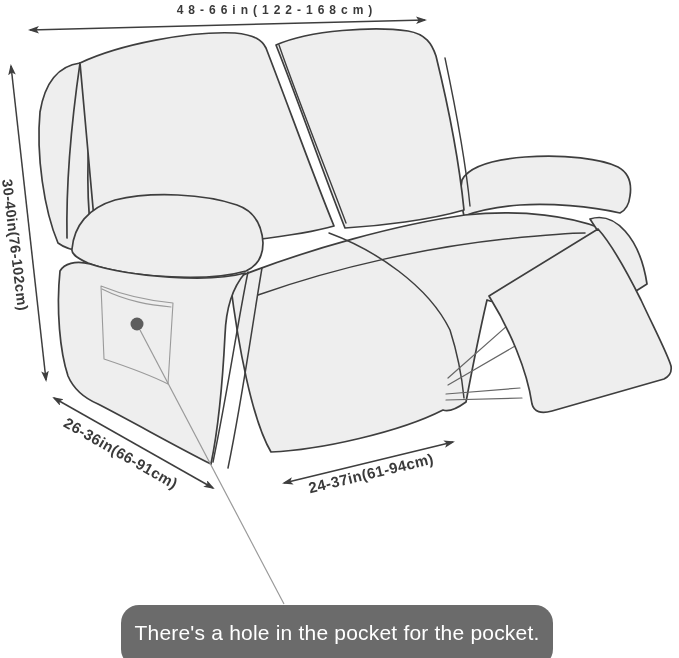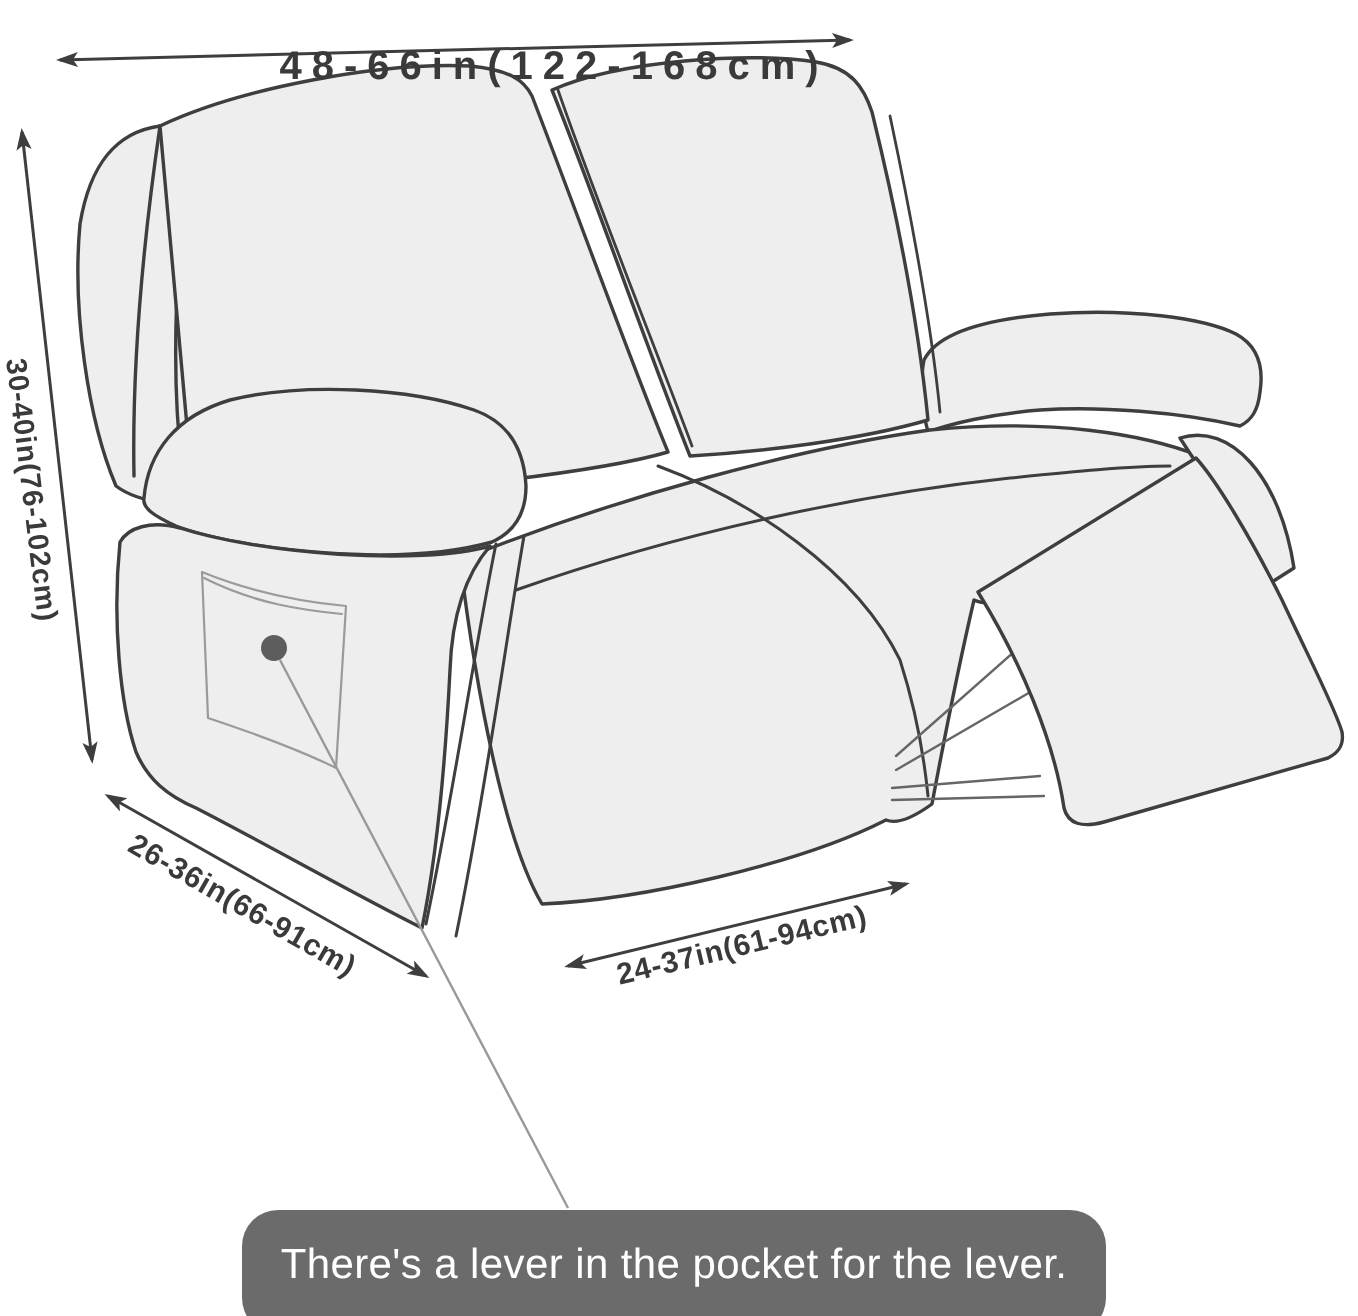--- a/index.html
+++ b/index.html
@@ -7,21 +7,21 @@
     width:679px;height:658px;position:relative;overflow:hidden;
     background:#ffffff;font-family:"Liberation Sans",sans-serif;
   }
   .stage{position:absolute;inset:0;}
   svg{position:absolute;left:0;top:0;}
   .dim-label{
     position:absolute;font-weight:bold;color:#3a3a3a;
     white-space:nowrap;transform-origin:center center;
     font-size:15px;letter-spacing:0.4px;
   }
-  .dim-label.top{font-size:20px;letter-spacing:5px;margin-top:24px;}
+  .dim-label.top{font-size:12px;letter-spacing:5px;}
   .callout{
     position:absolute;left:121px;top:605px;width:432px;height:62px;
     background:#6b6b6b;border-radius:18px;
     display:flex;align-items:center;justify-content:center;
   }
   .callout span{
     color:#ffffff;font-size:21px;letter-spacing:0.2px;
     padding-bottom:6px;
   }
 </style>
@@ -105,16 +105,16 @@
 
   <div class="dim-label top" style="left:277px;top:10px;transform:translate(-50%,-50%);">48-66in(122-168cm)</div>
 
   <div class="dim-label" style="left:15px;top:245px;transform:translate(-50%,-50%) rotate(83deg);font-size:14.5px;">30-40in(76-102cm)</div>
 
   <div class="dim-label" style="left:121px;top:453px;transform:translate(-50%,-50%) rotate(29.7deg);">26-36in(66-91cm)</div>
 
   <div class="dim-label" style="left:371px;top:473px;transform:translate(-50%,-50%) rotate(-13.5deg);">24-37in(61-94cm)</div>
 
   <div class="callout">
-    <span>There's a lever in the pocket for the lever.</span>
+    <span>There's a hole in the pocket for the pocket.</span>
   </div>
 
 </div>
 
 </body></html>

